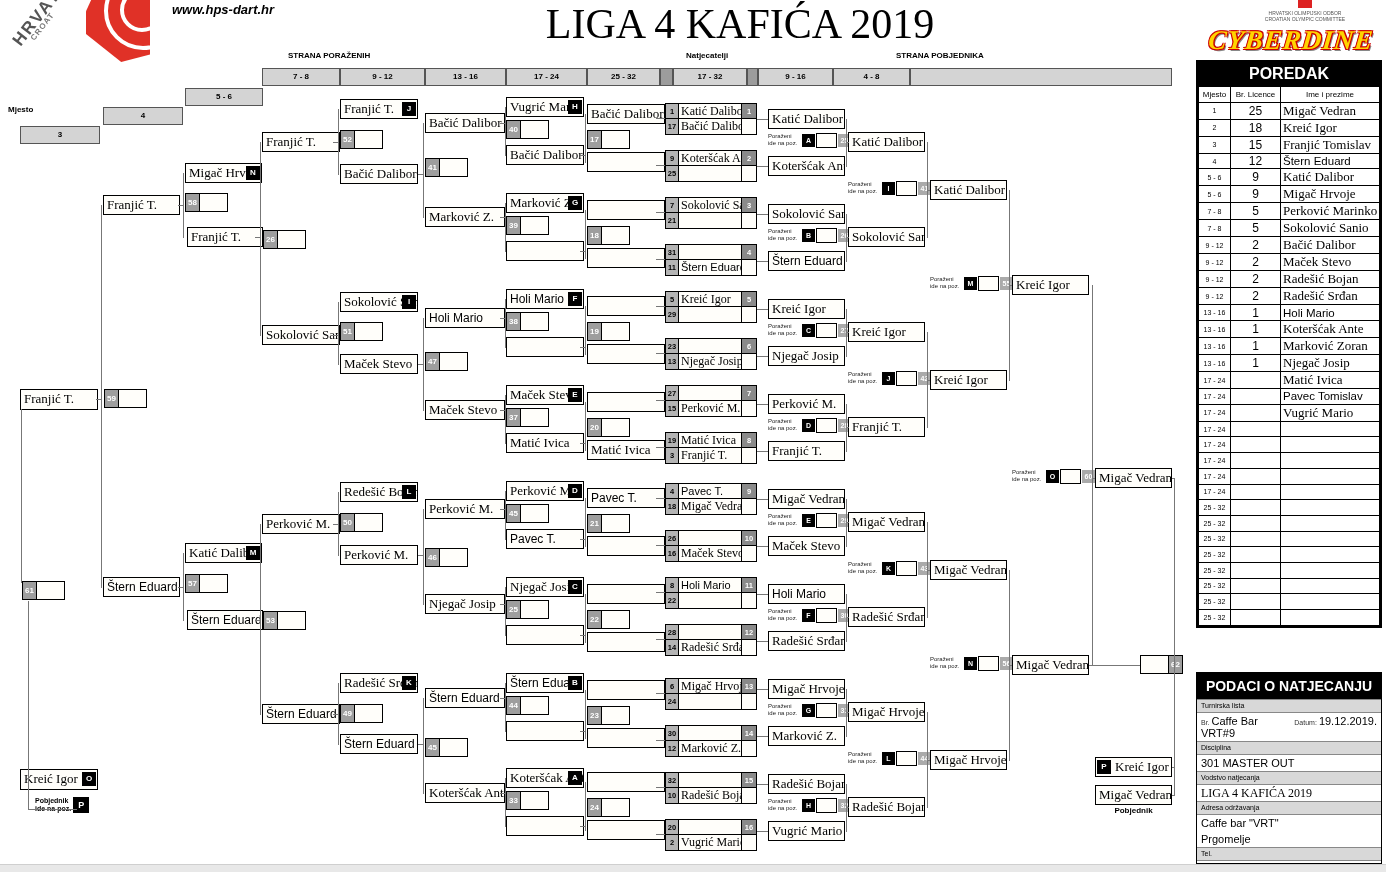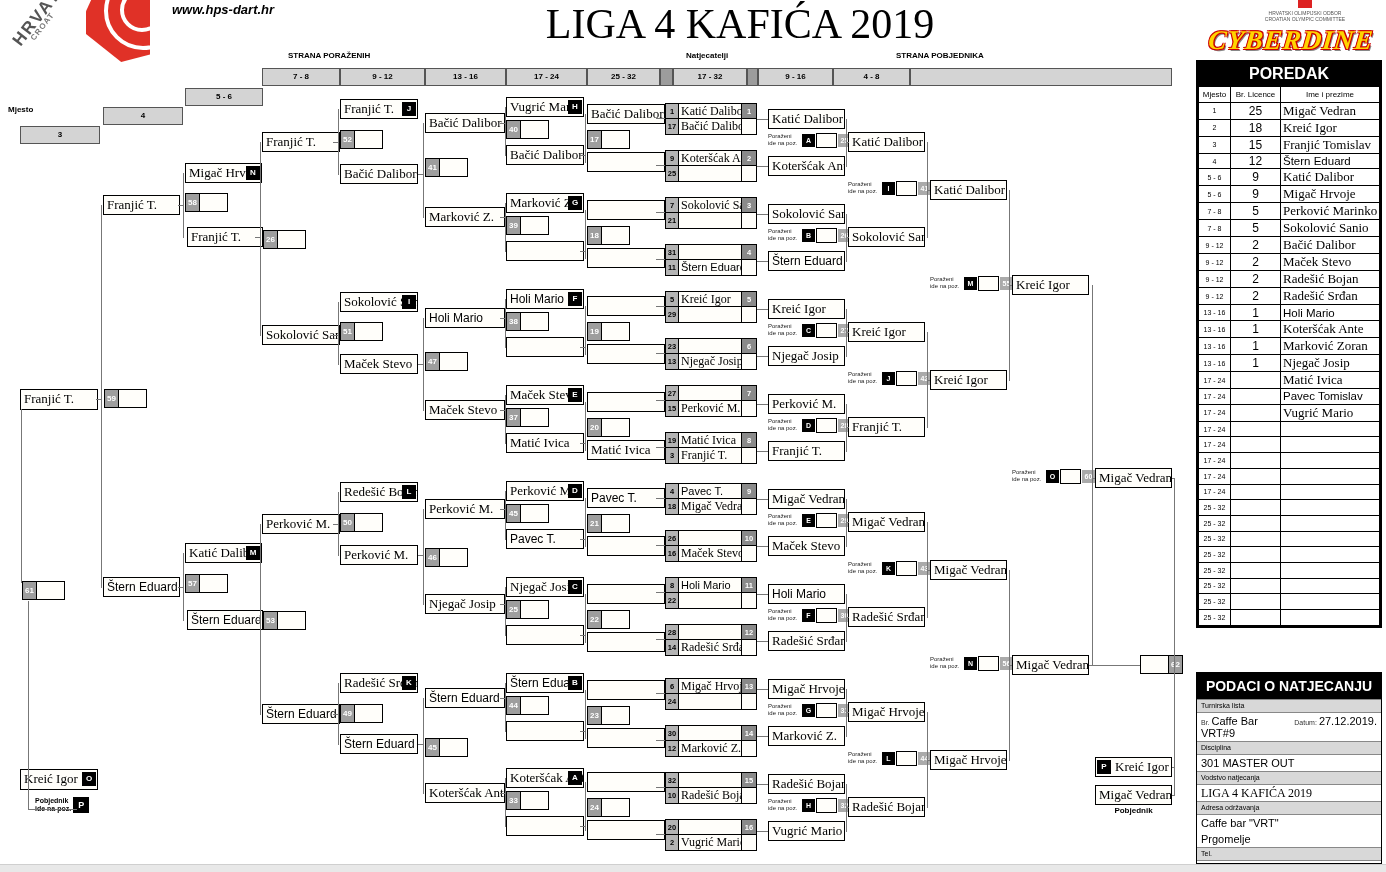--- a/index.html
+++ b/index.html
@@ -870,21 +870,21 @@
           </tr>
         </tbody>
     </table>
   </div>
 
   <div class="abs" id="podaci">
     <div class="hd">PODACI O NATJECANJU</div>
     <div class="plabel">Turnirska lista</div>
     <div class="prow2">
       <span><span class="mini">Br.</span><span>Caffe Bar VRT#9</span></span>
-      <span><span class="mini">Datum:</span><span>27.12.2019.</span></span>
+      <span><span class="mini">Datum:</span><span>19.12.2019.</span></span>
     </div>
     <div class="plabel">Disciplina</div>
     <div class="pval">301 MASTER OUT</div>
     <div class="plabel">Vodstvo natjecanja</div>
     <div class="pval serif">LIGA 4 KAFIĆA 2019</div>
     <div class="plabel">Adresa održavanja</div>
     <div class="pval" style="height:32px"><span>Caffe bar "VRT"</span><br><span>Prgomelje</span></div>
     <div class="plabel">Tel.</div>
     <div class="pval"></div>
   </div>

